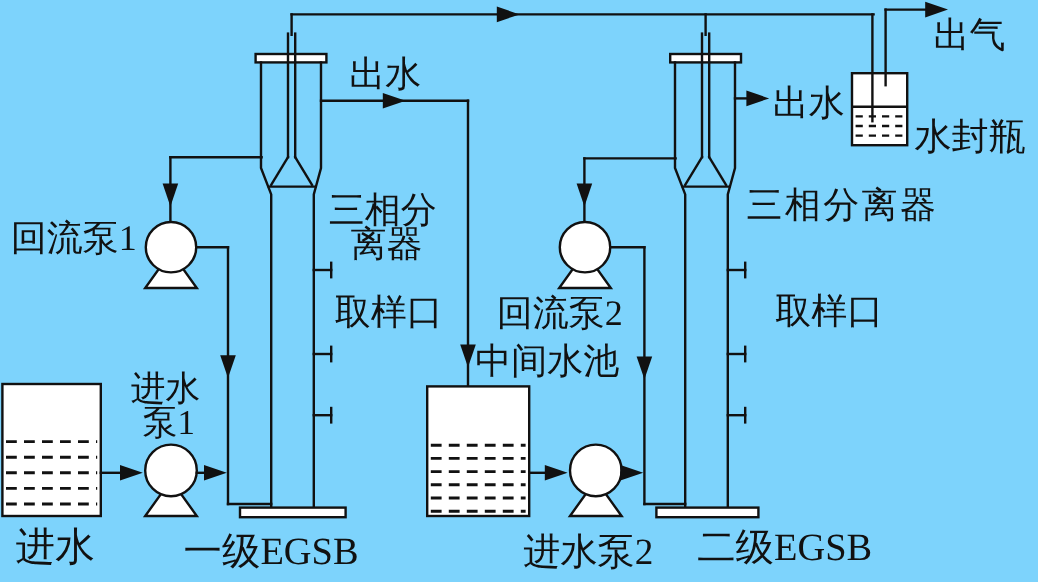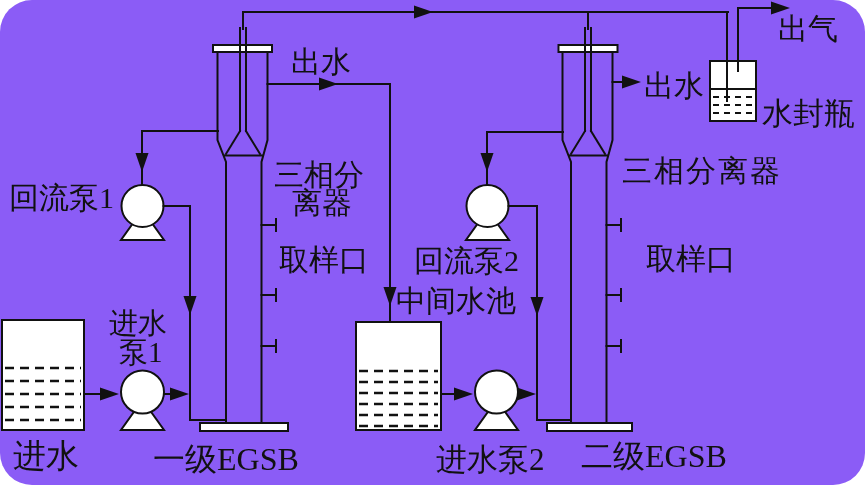--- a/index.html
+++ b/index.html
@@ -1,16 +1,16 @@
 <!DOCTYPE html>
 <html><head>
 <meta charset="utf-8">
 <style>
   html,body { margin:0; padding:0; background:#ffffff; }
-  .stage { width:865px; height:485px; background:#8b5cf6; position:relative; overflow:hidden;border-radius:32px; }
+  .stage { width:865px; height:485px; background:#7dd3fc; position:relative; overflow:hidden; }
   svg { display:block; }
   .st  { stroke:#111; stroke-width:2; fill:none; stroke-linecap:square; }
   .wh  { stroke:#111; stroke-width:2; fill:#ffffff; }
   .dash   { stroke:#111; stroke-width:2.4; fill:none; stroke-dasharray:9 6; }
   .dash-sm{ stroke:#111; stroke-width:2;   fill:none; stroke-dasharray:6 5; }
   .arr { fill:#111; stroke:none; }
   text { font-family:"Liberation Serif","DejaVu Serif",serif; fill:#111; }
   .fs29{ font-size:29px; } .fs30{ font-size:30px; } .fs31{ font-size:31px; }
   .fs32{ font-size:32px; } .fs33{ font-size:33px; }
   .lsp { letter-spacing:2px; }

